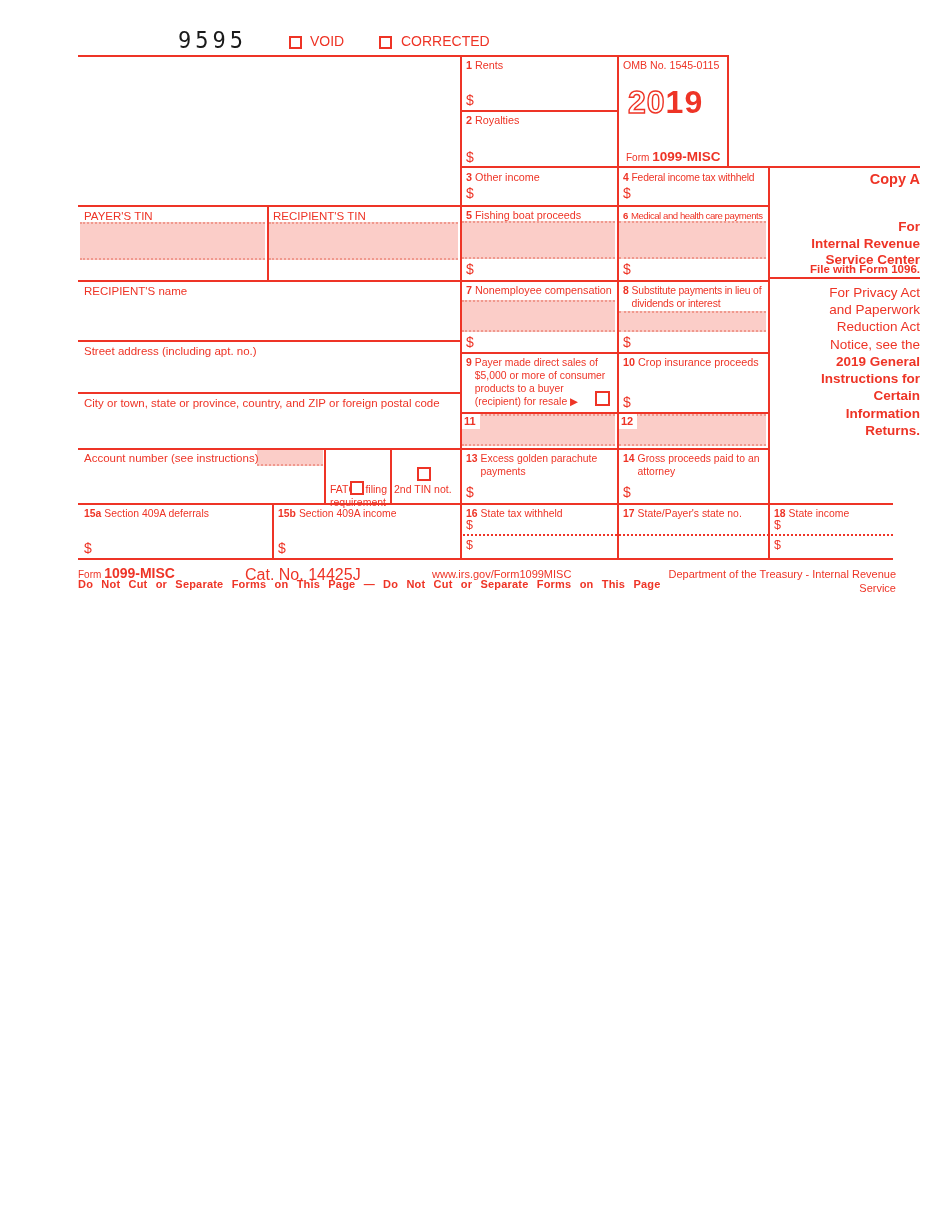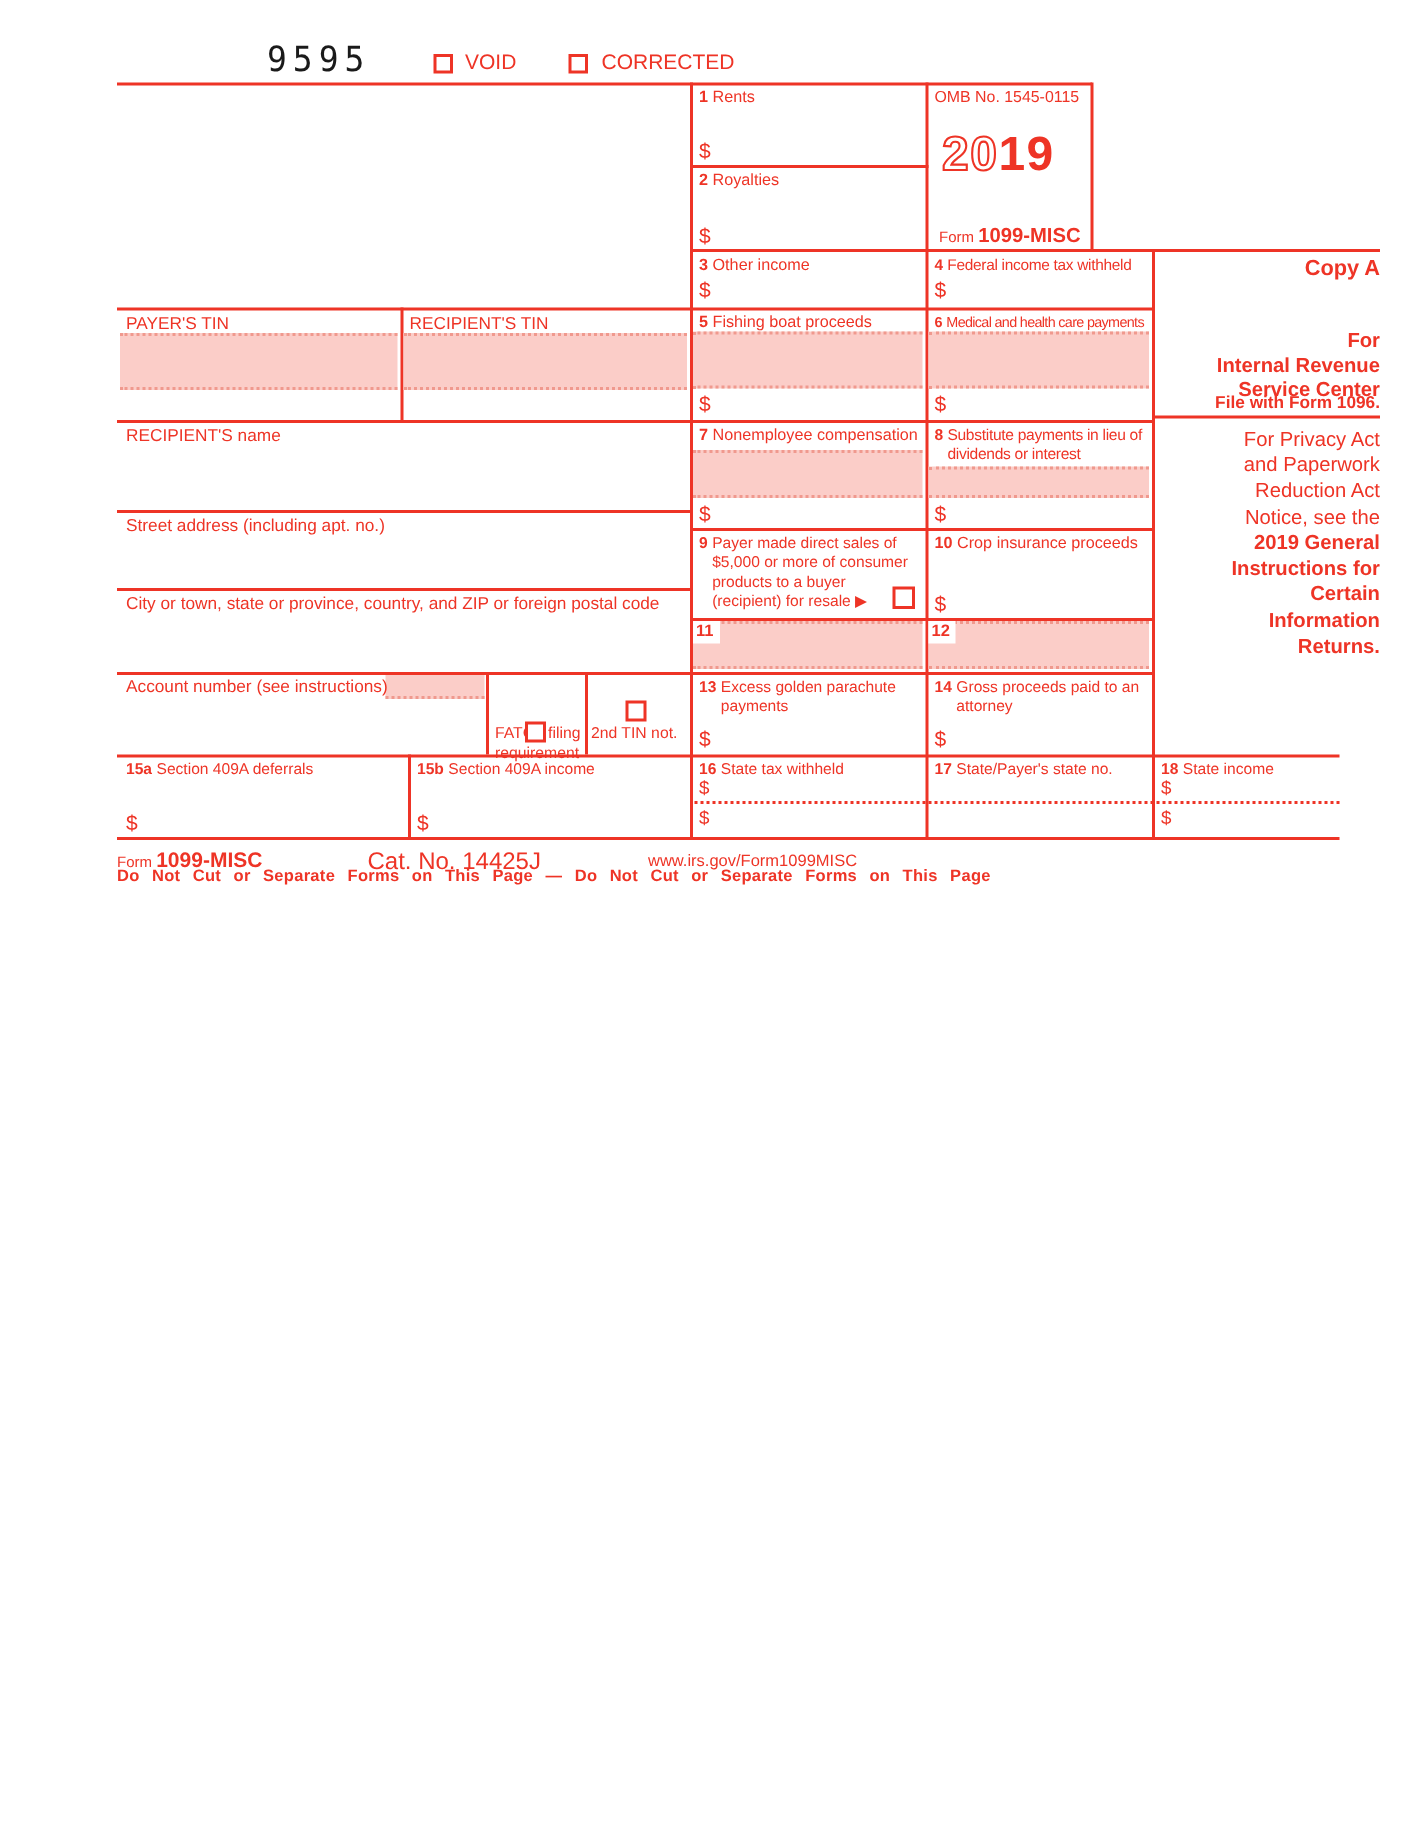--- a/index.html
+++ b/index.html
@@ -212,15 +212,16 @@
 Notice, see the</div>
   <div class="rcol b" style="right:30px;top:353px;width:180px;font-size:13.5px;line-height:17.2px;">2019 General
 Instructions for
 Certain
 Information
 Returns.</div>
 
   <div style="position:absolute;left:78px;top:565px;color:var(--red);font-size:10px;"><span>Form</span> <span class="b" style="font-size:14px;">1099-MISC</span></div>
   <div class="lbl" style="left:245px;top:568px;font-size:16px;">Cat. No. 14425J</div>
   <div class="lbl" style="left:432px;top:568px;font-size:11px;">www.irs.gov/Form1099MISC</div>
+  <div class="lbl" style="left:630px;top:568px;width:266px;font-size:11px;text-align:right;">Department of the Treasury - Internal Revenue Service</div>
   <div class="lbl b" style="left:78px;top:578px;width:815px;font-size:11px;word-spacing:5px;letter-spacing:0.2px;white-space:nowrap;">Do Not Cut or Separate Forms on This Page — Do Not Cut or Separate Forms on This Page</div>
 
 </div>
 
 </body></html>

